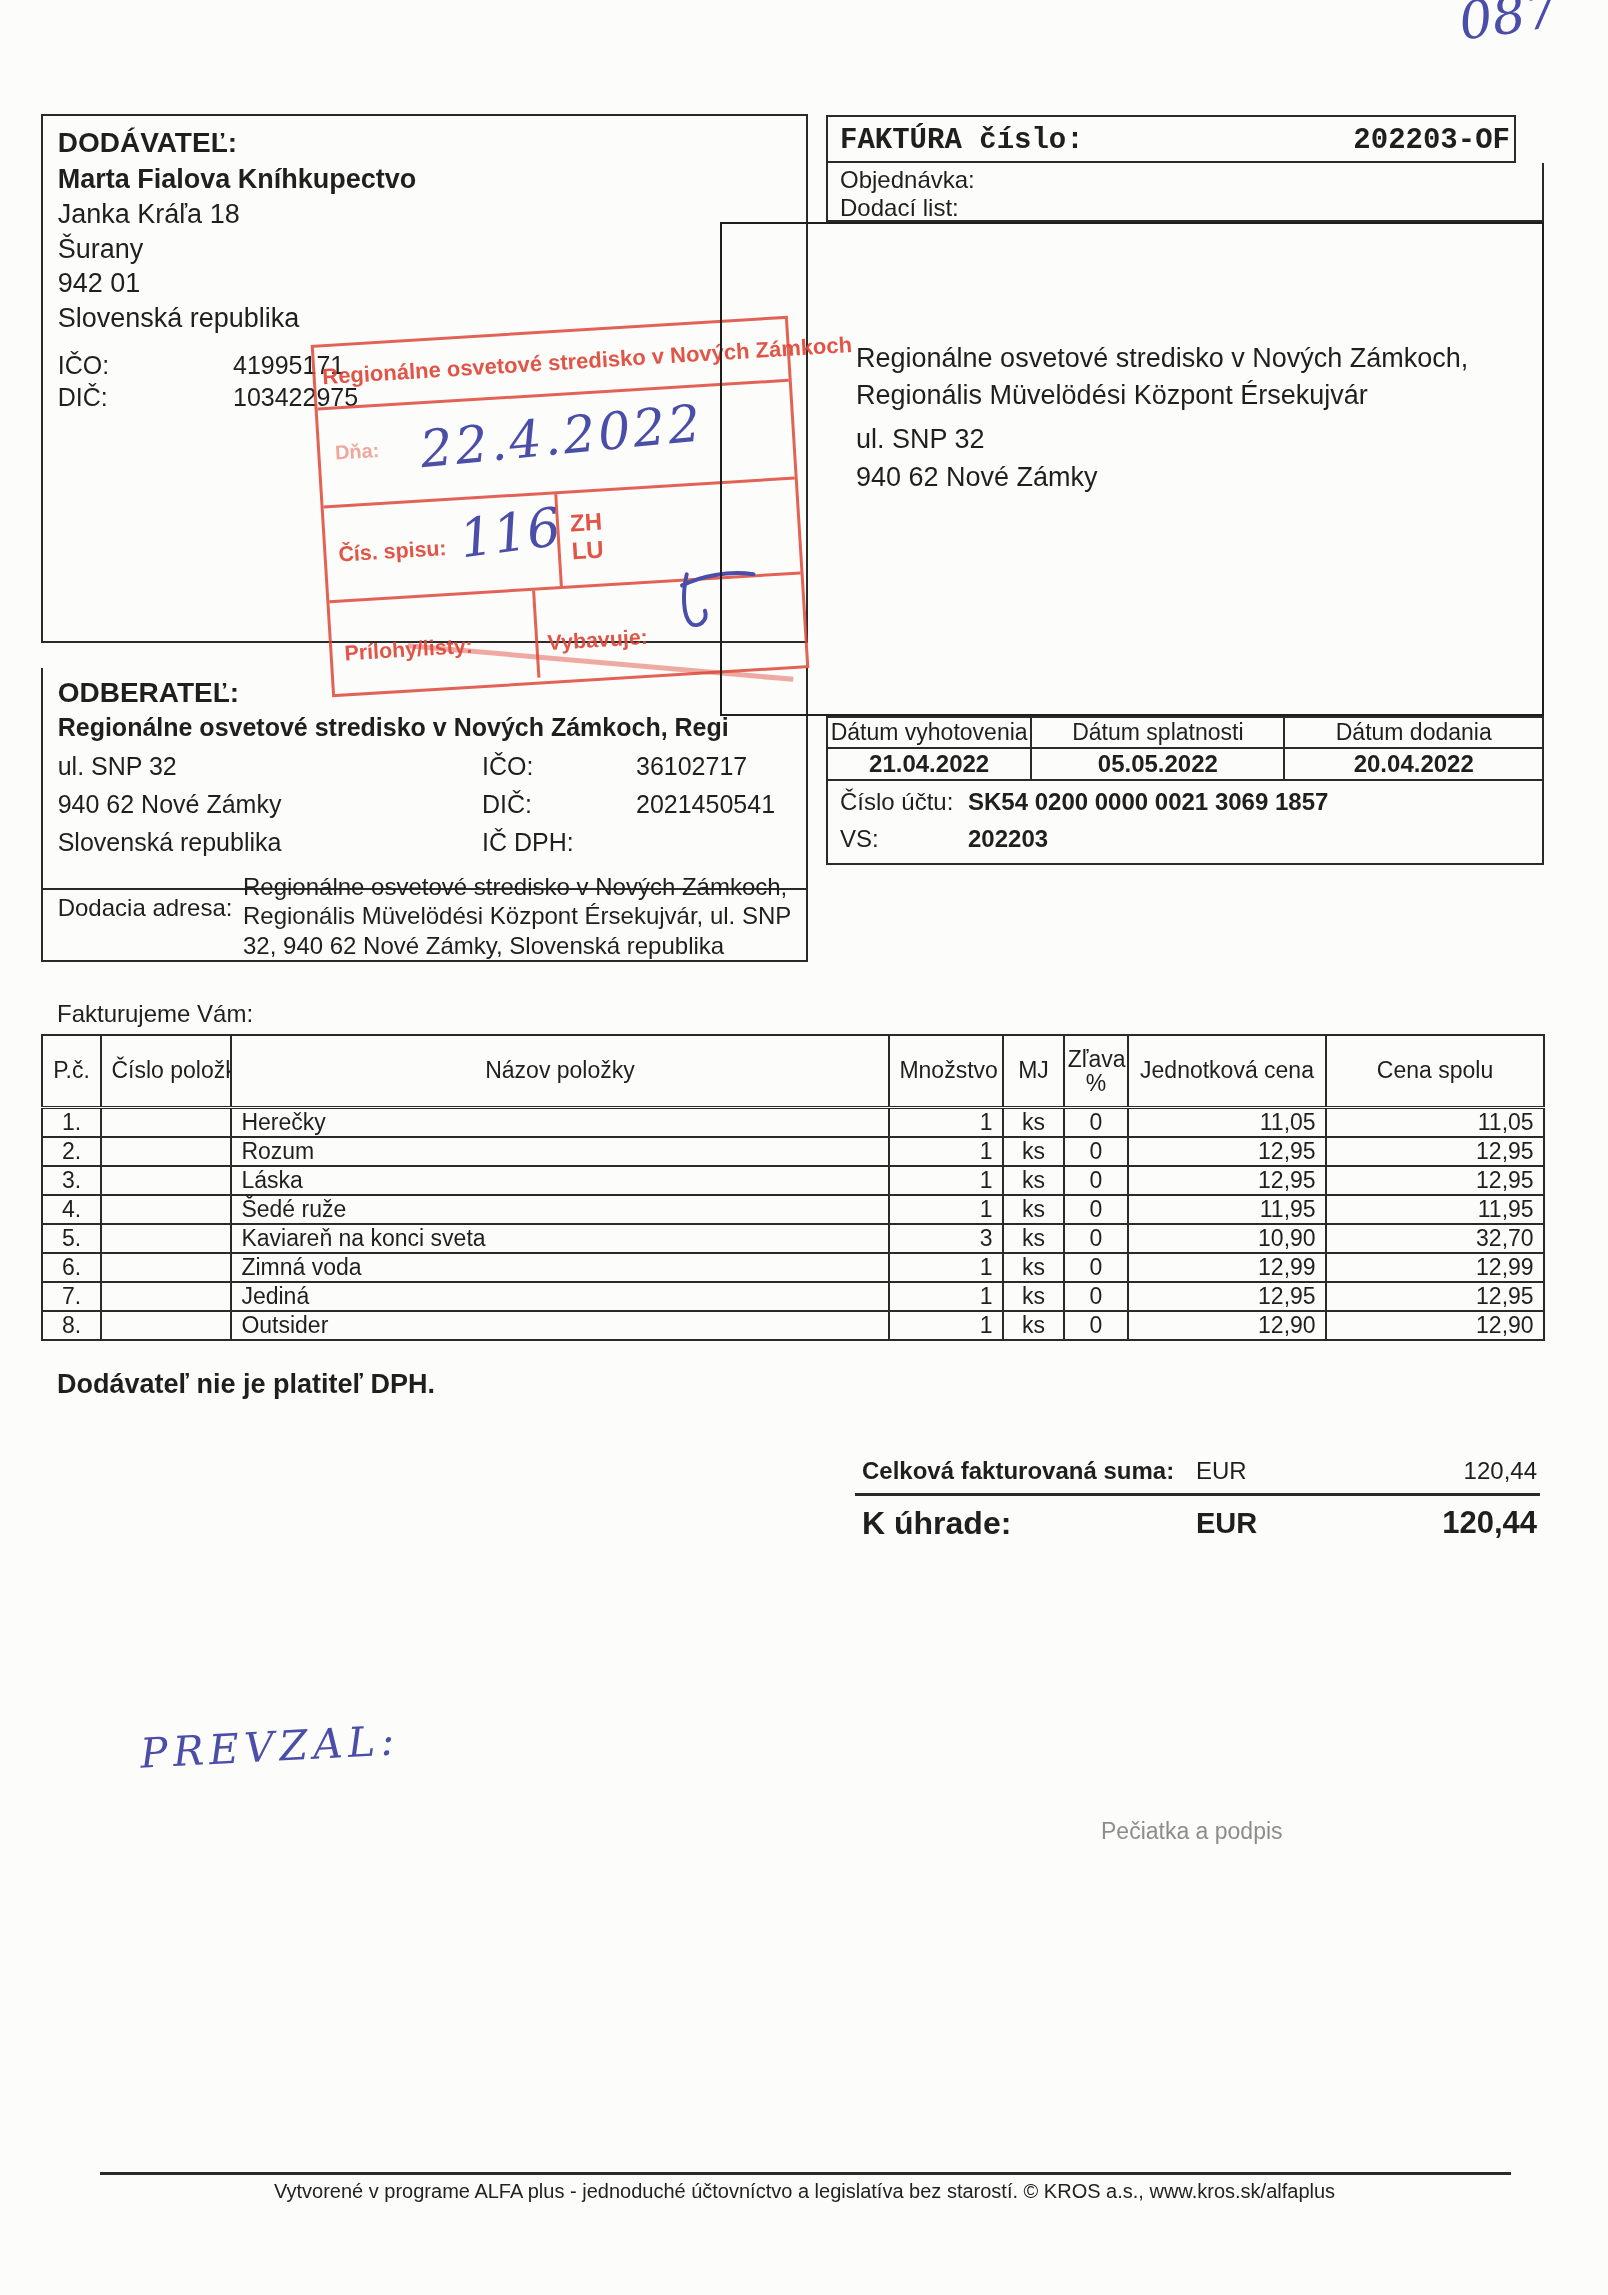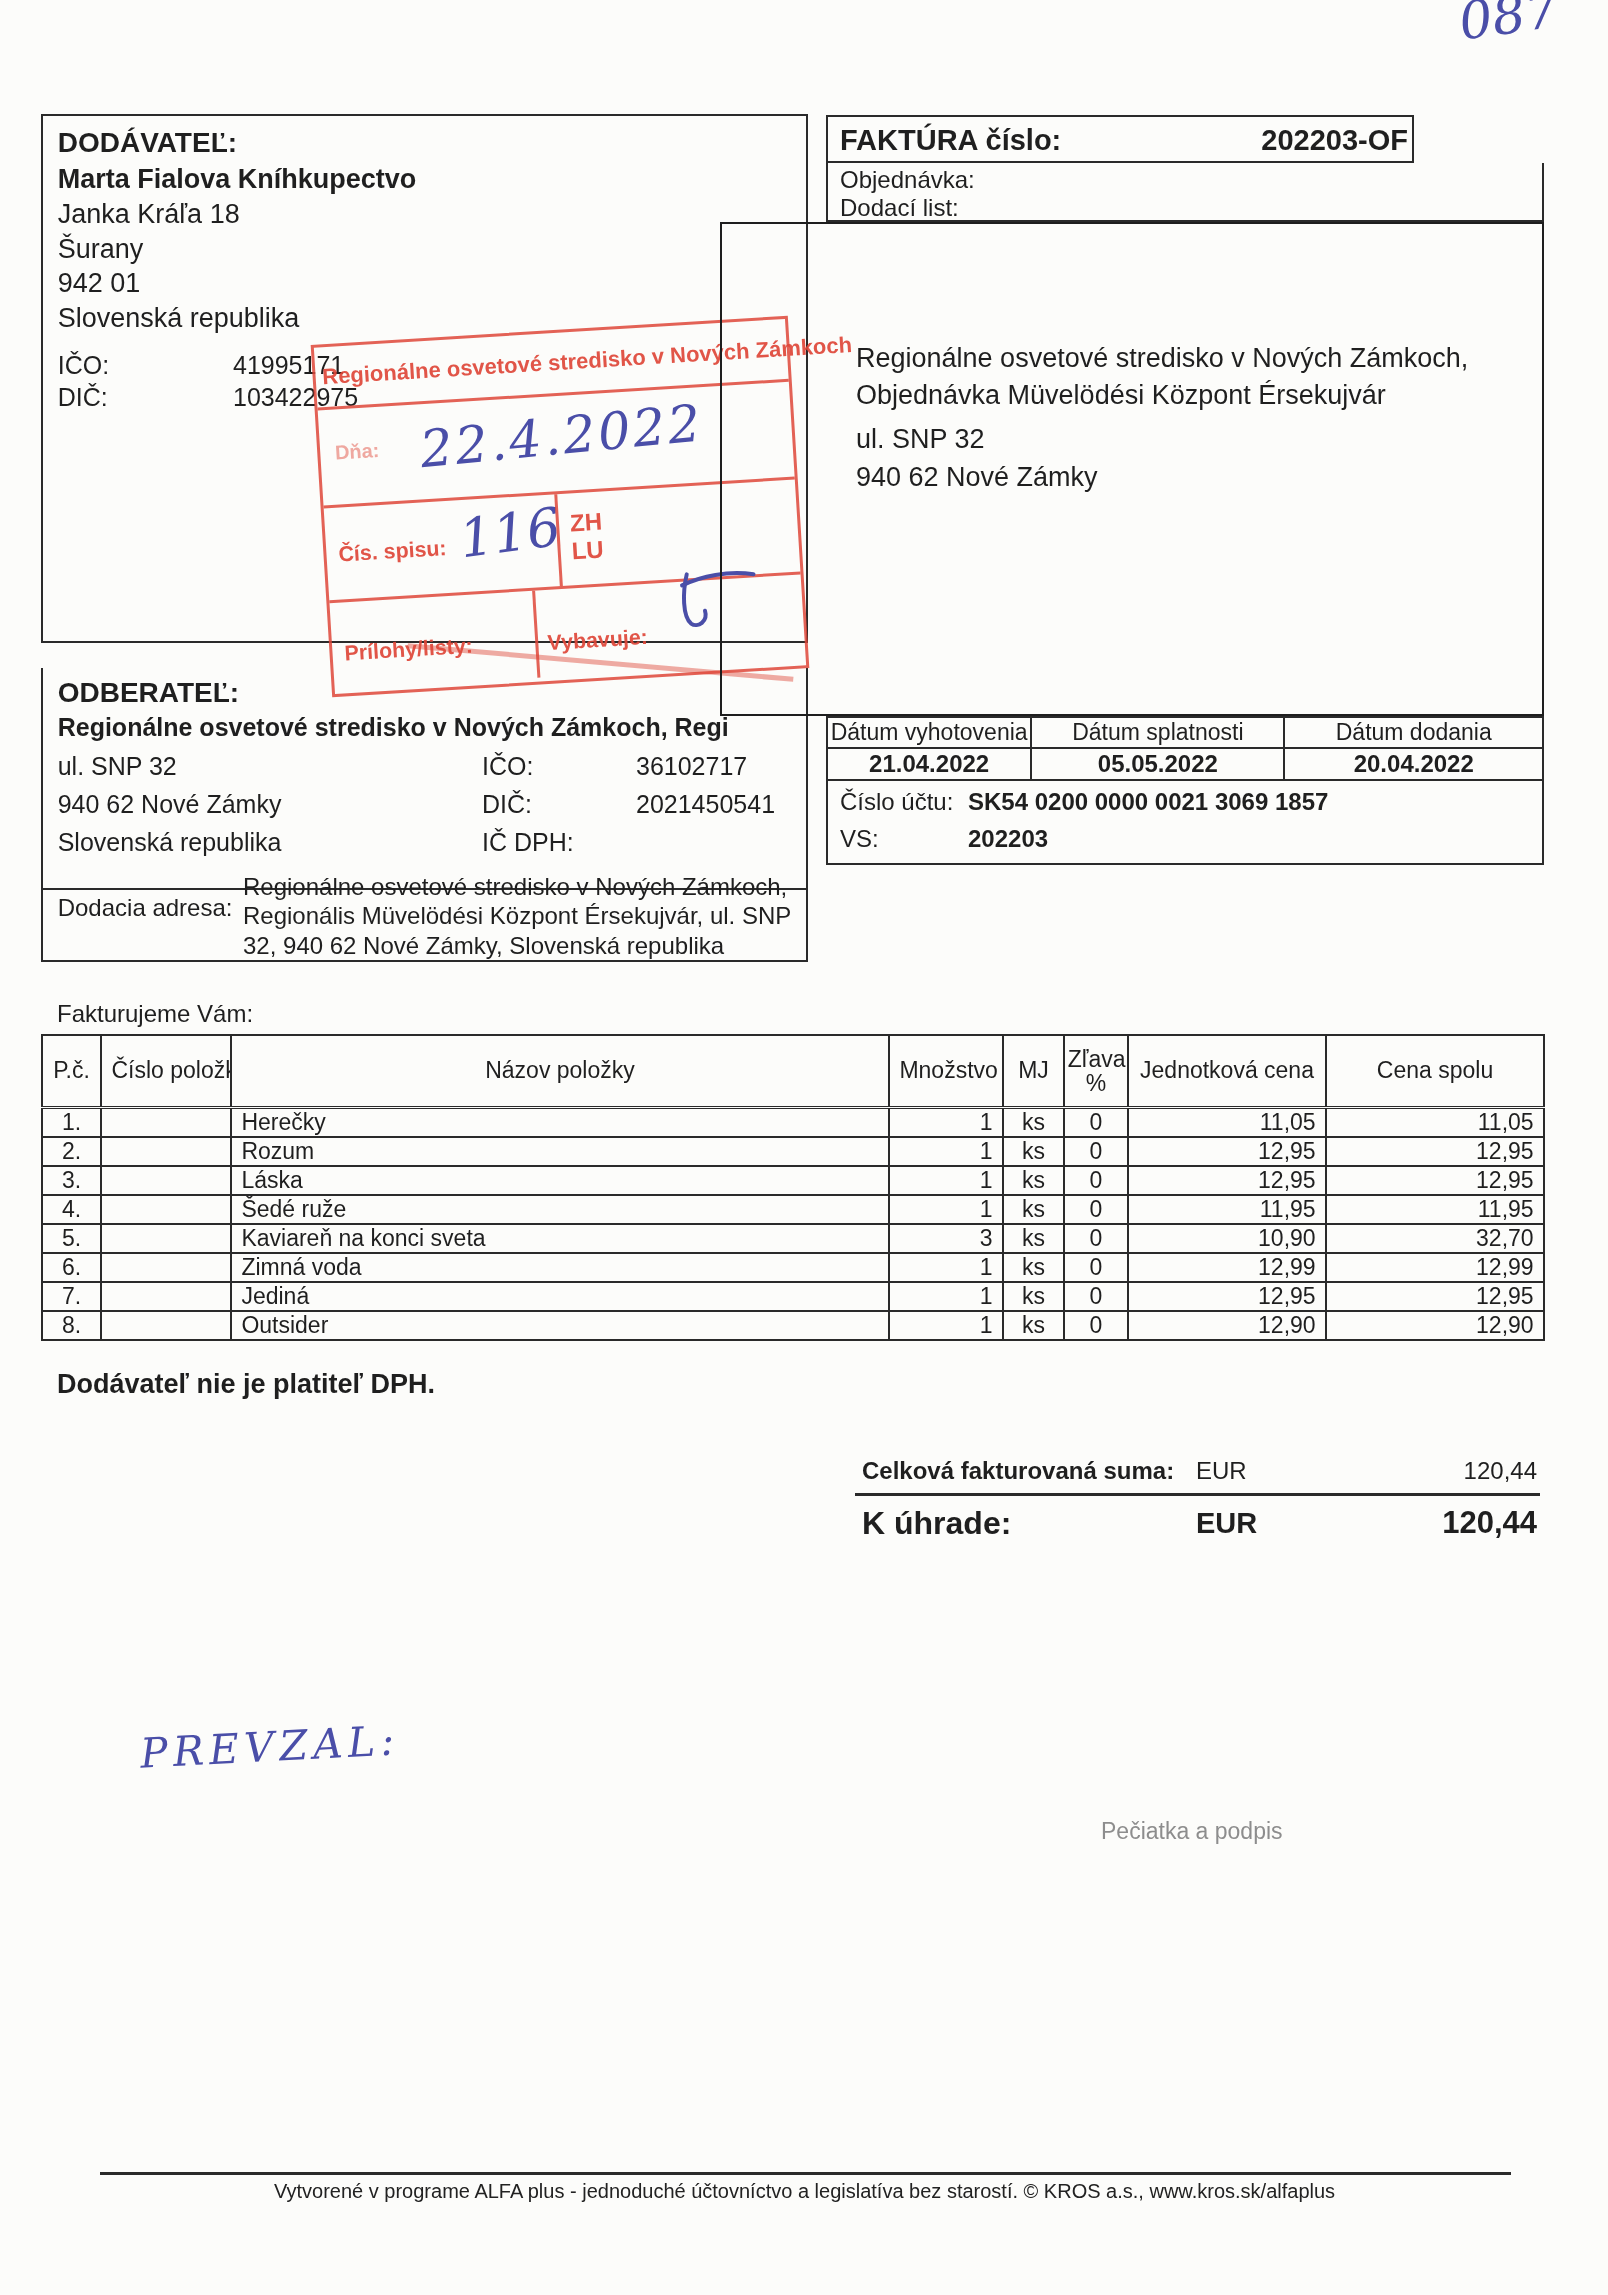--- a/index.html
+++ b/index.html
@@ -47,33 +47,33 @@
     <div class="abs t40" style="left:14.7px;top:83px;">Janka Kráľa 18</div>
     <div class="abs t40" style="left:14.7px;top:118px;">Šurany</div>
     <div class="abs t40" style="left:14.7px;top:152px;">942 01</div>
     <div class="abs t40" style="left:14.7px;top:187px;">Slovenská republika</div>
     <div class="abs t38" style="left:14.7px;top:235px;">IČO:</div>
     <div class="abs t38" style="left:190px;top:235px;">41995171</div>
     <div class="abs t38" style="left:14.7px;top:267px;">DIČ:</div>
     <div class="abs t38" style="left:190px;top:267px;">103422975</div>
   </div>
 
-  <div class="box" style="left:826px;top:115px;width:588px;height:48px;">
+  <div class="box" style="left:826px;top:115px;width:690px;height:48px;font-family:Liberation Mono, monospace;">
     <div class="abs bold" style="left:12px;top:6.7px;font-size:29px;">FAKTÚRA číslo:</div>
     <div class="abs bold" style="right:4px;top:6.7px;font-size:29px;">202203-OF</div>
   </div>
 
   <div class="box" style="left:826px;top:163px;width:718px;height:59px;border-top:none;">
     <div class="abs t36" style="left:12px;top:2.7px;">Objednávka:</div>
     <div class="abs t36" style="left:12px;top:31px;">Dodací list:</div>
   </div>
 
   <div class="box" style="left:720px;top:222px;width:824px;height:494px;border-color:#1e1e1e;z-index:7;">
     <div class="abs t40" style="left:134px;top:119px;">Regionálne osvetové stredisko v Nových Zámkoch,</div>
-    <div class="abs t40" style="left:134px;top:156px;">Objednávka Müvelödési Központ Érsekujvár</div>
+    <div class="abs t40" style="left:134px;top:156px;">Regionális Müvelödési Központ Érsekujvár</div>
     <div class="abs t40" style="left:134px;top:200px;">ul. SNP 32</div>
     <div class="abs t40" style="left:134px;top:238px;">940 62 Nové Zámky</div>
   </div>
 
   <div class="stamp">
     <div class="srow" style="height:63px;">
       <div class="abs bold red" style="left:6.7px;top:17.4px;width:461px;text-align:center;font-size:22px;letter-spacing:0px;white-space:nowrap;">Regionálne osvetové stredisko v Nových Zámkoch</div>
     </div>
     <div class="srow" style="height:98px;">
       <div class="abs bold red" style="left:14.7px;top:32px;font-size:20px;opacity:.5;">Dňa:</div>

